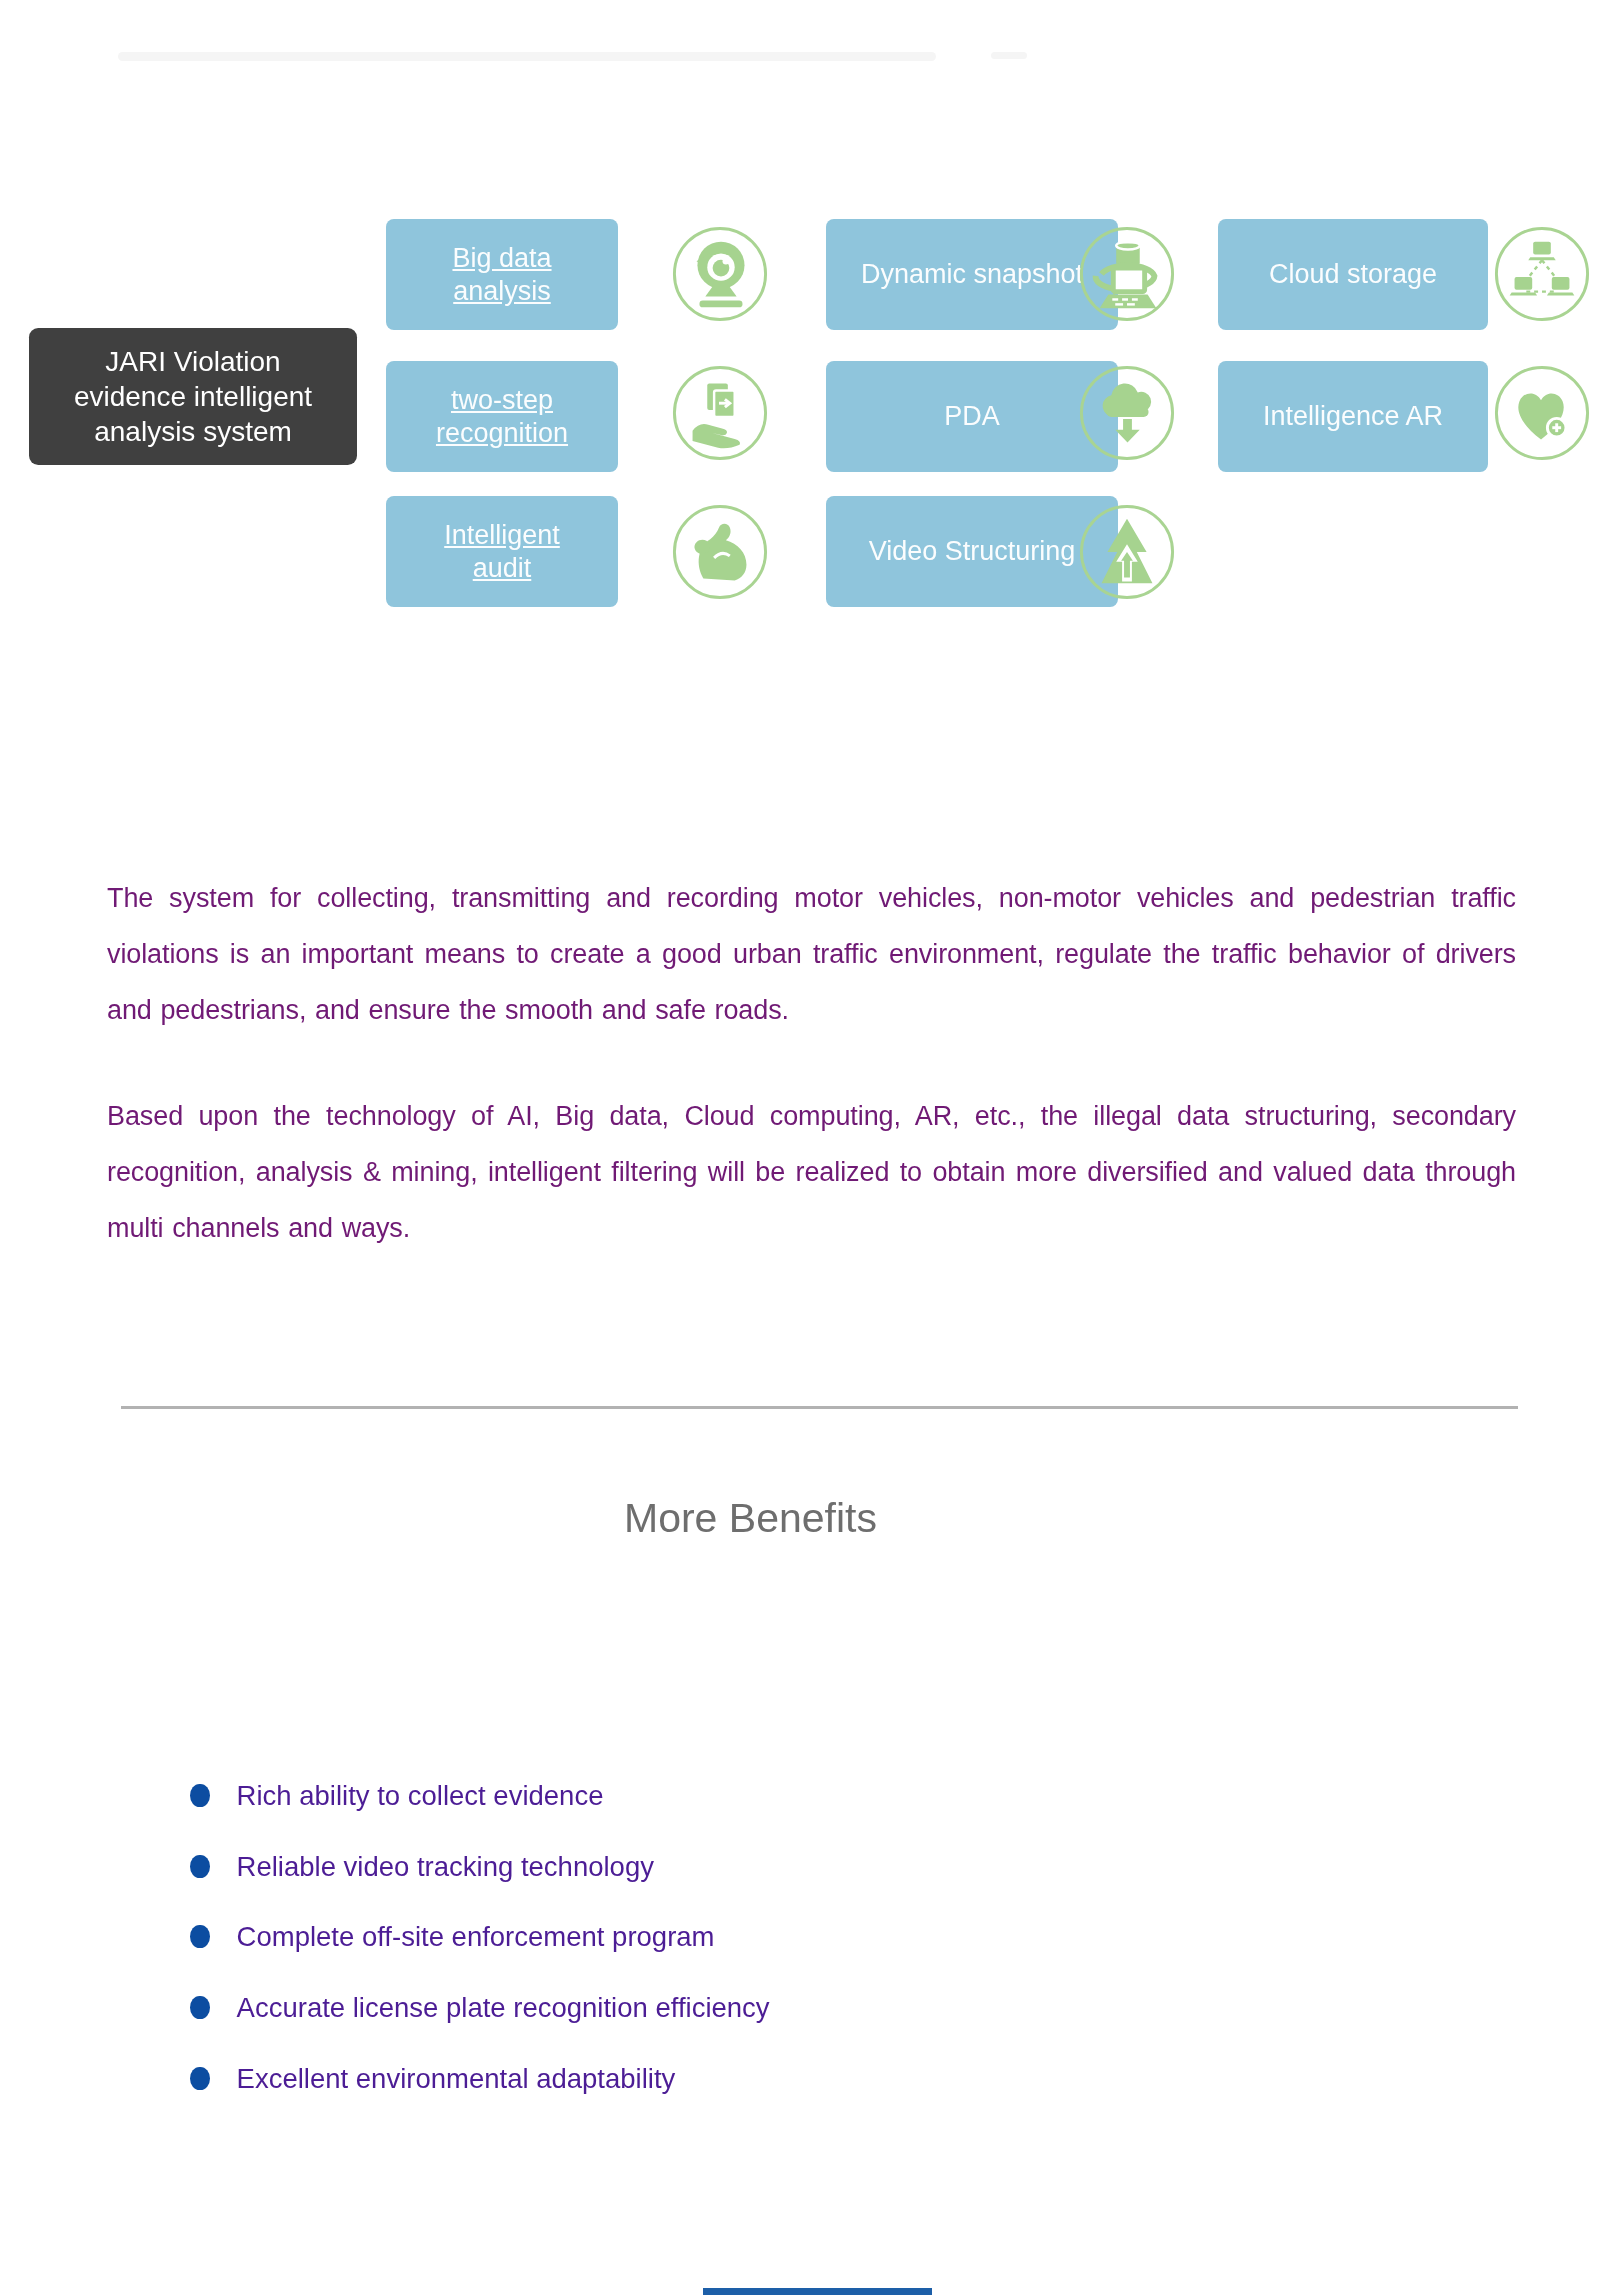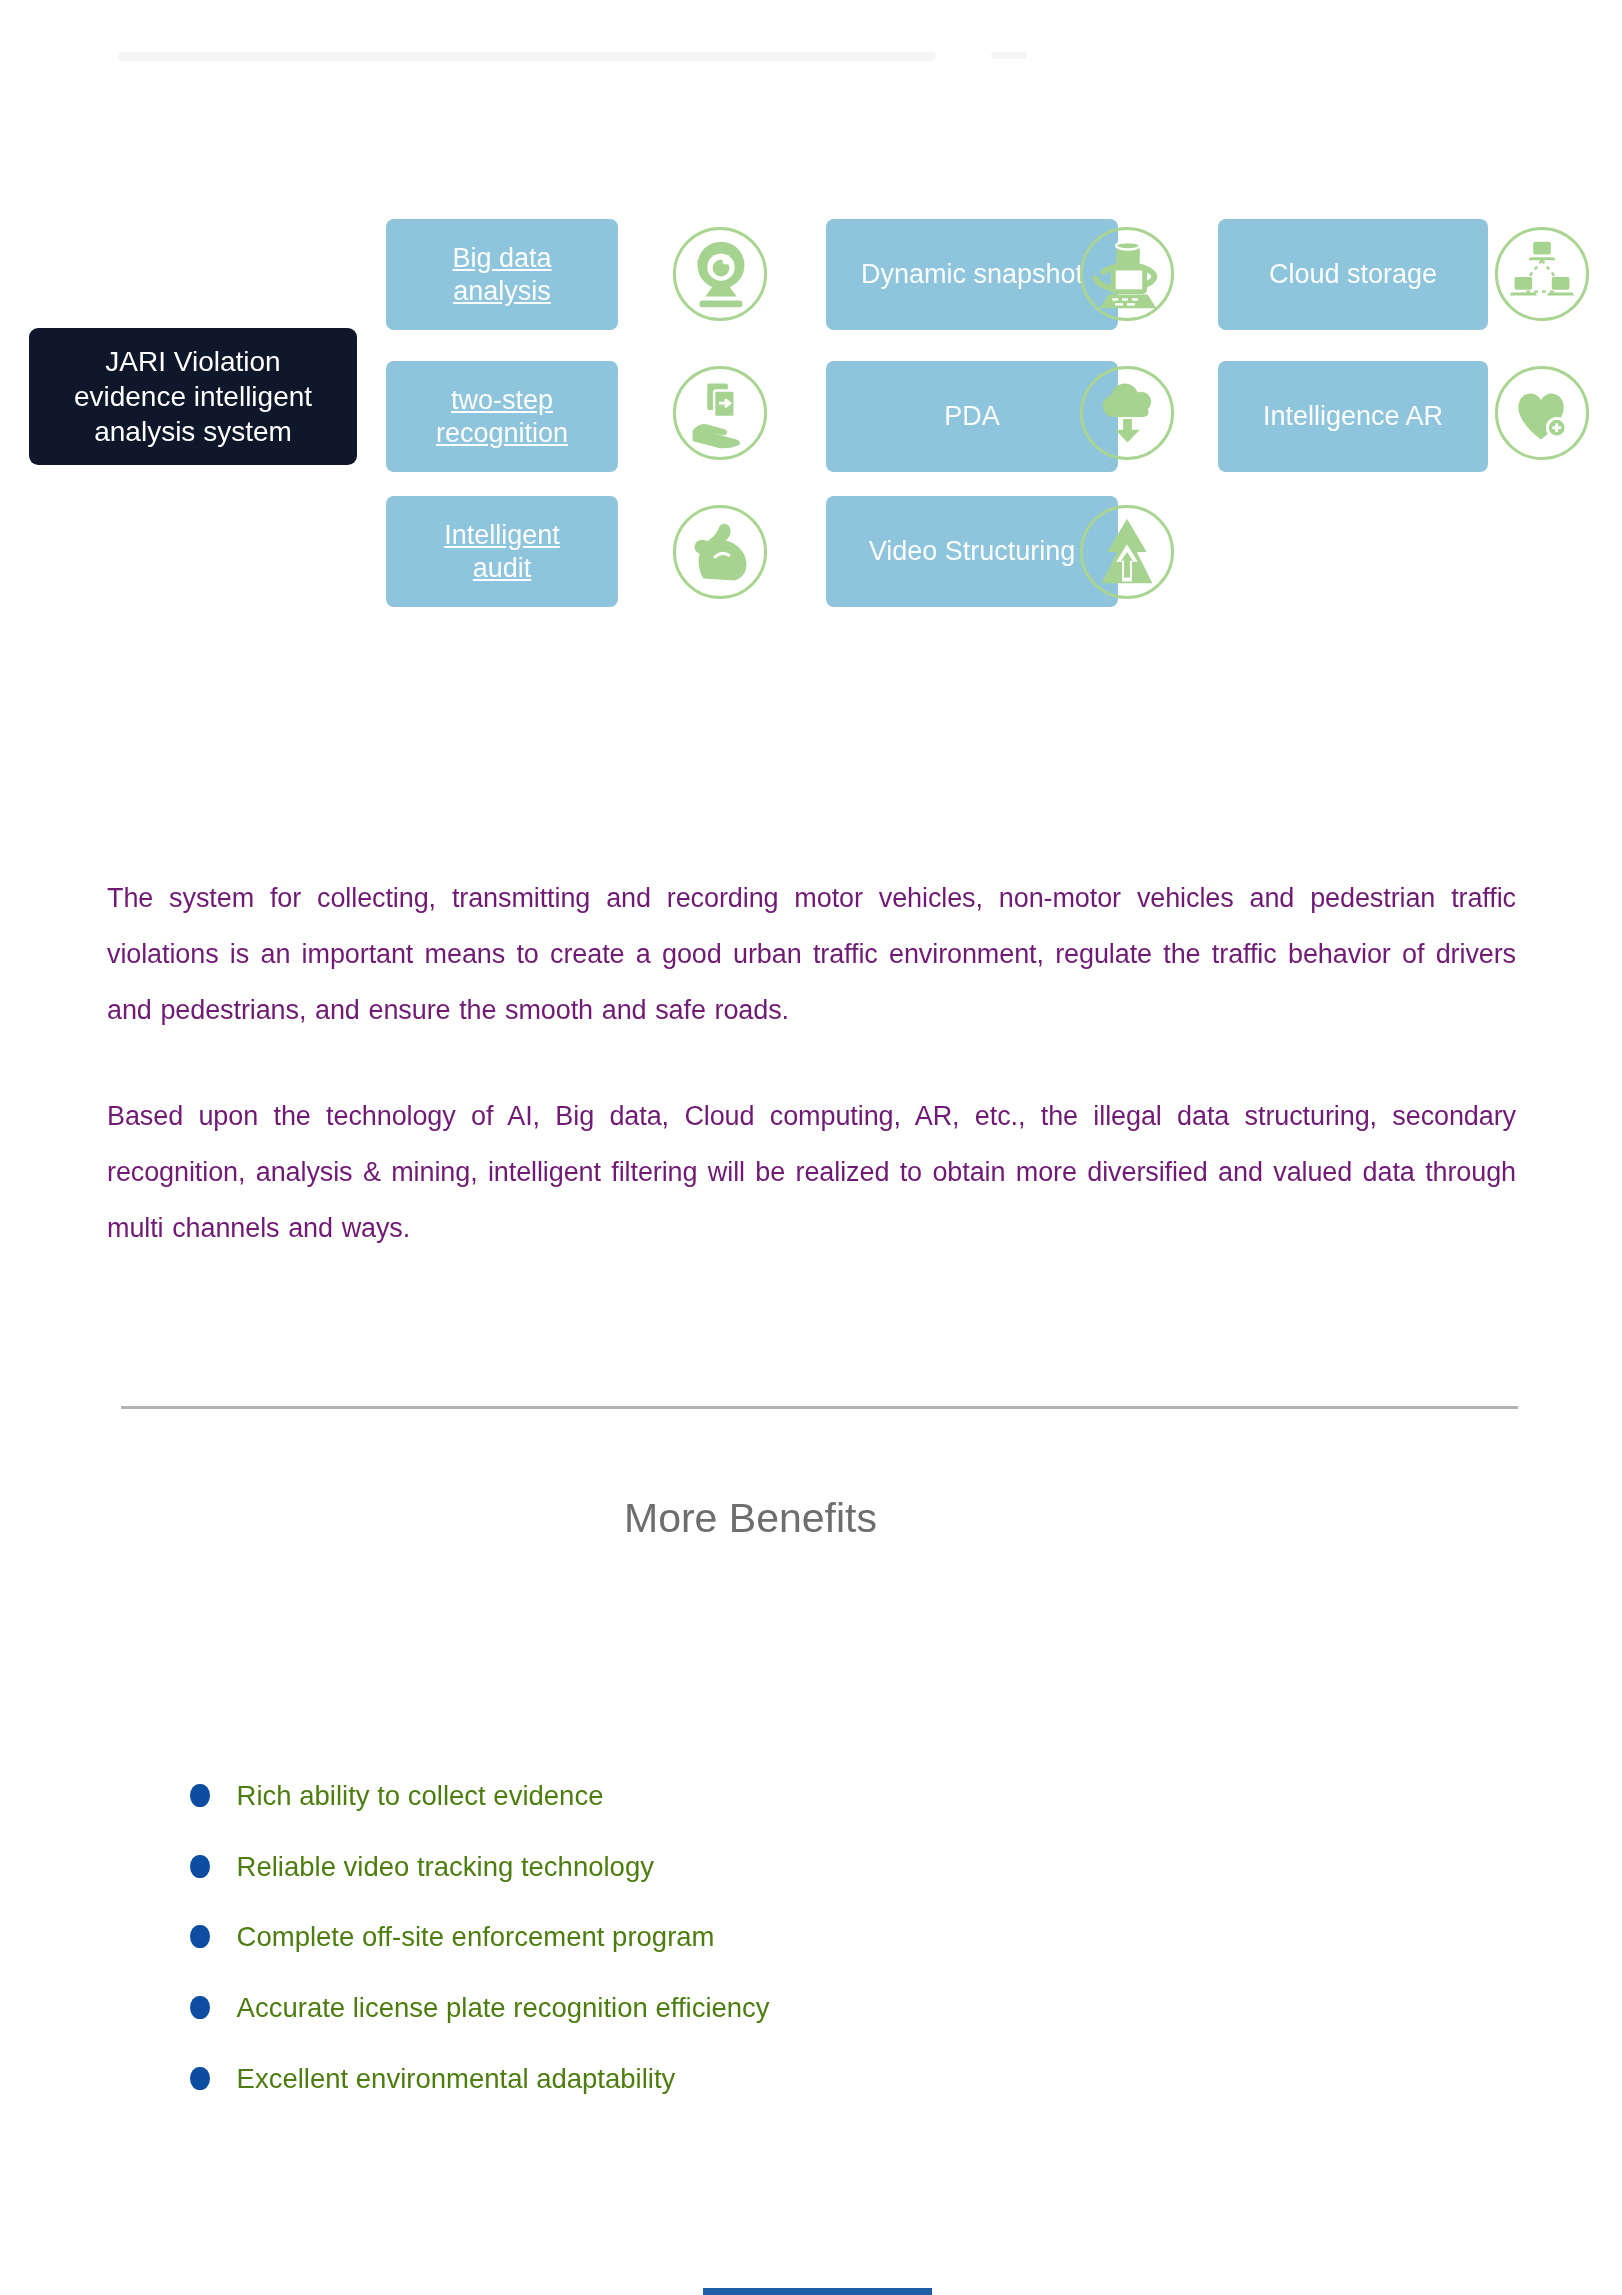--- a/index.html
+++ b/index.html
@@ -6,21 +6,21 @@
   .page{
     position:relative;width:1623px;height:2295px;background:#ffffff;overflow:hidden;
     font-family:"Liberation Sans", sans-serif;
   }
   
   .faint-line{position:absolute;background:#f5f5f5;border-radius:4.6px;}
 
   
   .root-box{
     position:absolute;left:29px;top:328px;width:328px;height:137px;
-    background:#0f172a;border-radius:9.2px;color:#ffffff;
+    background:#404040;border-radius:9.2px;color:#ffffff;
     display:flex;flex-direction:column;align-items:center;justify-content:center;
     font-size:28px;line-height:35px;text-align:center;
   }
   .feature-box{
     position:absolute;height:111px;background:#8fc5dc;border-radius:7.9px;
     color:rgba(255,255,255,0.96);display:flex;align-items:center;justify-content:center;
     font-size:27px;line-height:33px;text-align:center;padding:0 30px;box-sizing:border-box;
   }
   .b-r1{top:219px;} .b-r2{top:361px;} .b-r3{top:496px;}
   .b-c1{left:386px;width:232px;text-decoration:underline;} .b-c2{left:826px;width:292px;} .b-c3{left:1218px;width:270px;}
@@ -39,21 +39,21 @@
   .divider{position:absolute;left:121px;top:1406px;width:1397px;height:3.3px;background:#b2b2b2;}
 
   .section-title{
     position:absolute;left:0;top:1495px;width:1501px;text-align:center;
     color:#6e6e6e;font-size:41px;line-height:46px;font-weight:400;
   }
 
   
   .benefit-row{position:absolute;left:190px;height:39px;display:flex;align-items:center;}
   .benefit-dot{width:19.6px;height:23.6px;border-radius:50%;background:#0c4da1;flex:0 0 auto;}
-  .benefit-label{margin-left:27px;color:#4d7c0f;font-size:27.5px;line-height:39px;white-space:nowrap;}
+  .benefit-label{margin-left:27px;color:#4c1d95;font-size:27.5px;line-height:39px;white-space:nowrap;}
 
   .footer-bar{position:absolute;left:703px;top:2288px;width:229px;height:7.9px;background:#1d5fa8;}
   .g{fill:#a6d38f;}
   .ring{fill:none;stroke:#a9d492;stroke-width:3;}
 </style>
 </head>
 <body>
 
 <div class="page">
 

